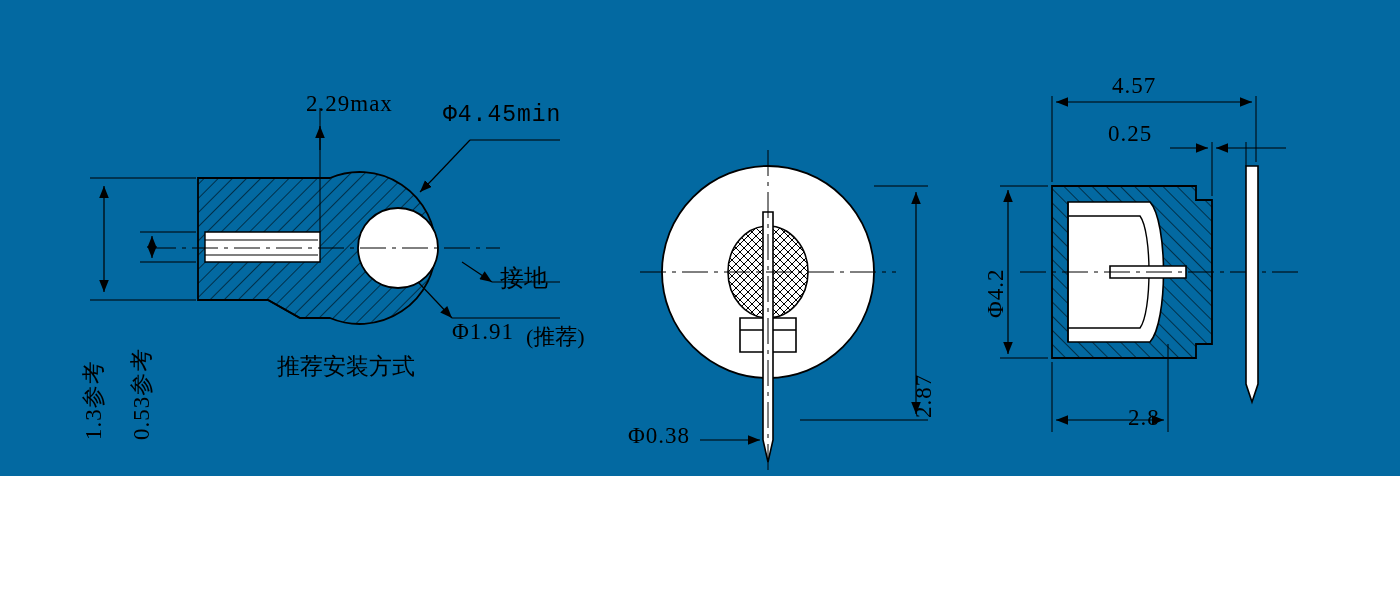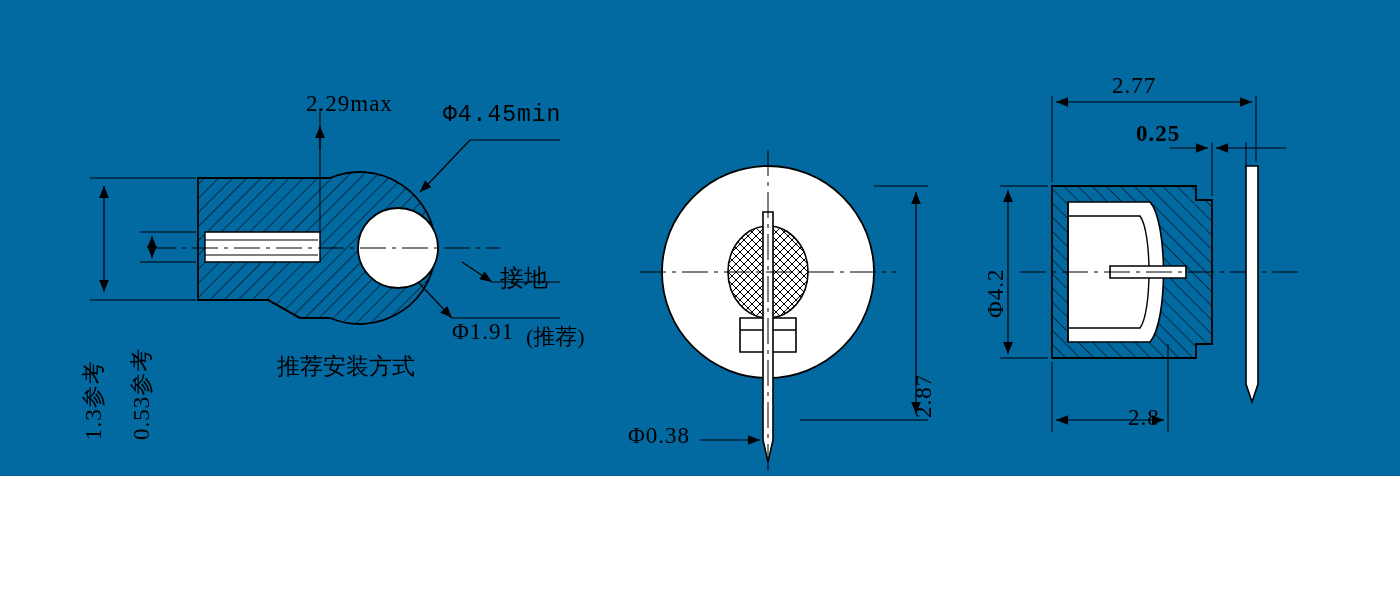--- a/index.html
+++ b/index.html
@@ -191,19 +191,19 @@
   <div class="lbl dim" style="left:452px; top:320px;">Φ1.91</div>
   <div class="lbl dim-small" style="left:526px; top:326px;">(推荐)</div>
   <div class="lbl cn-big" style="left:277px; top:355px;">推荐安装方式</div>
 
   <div class="lbl dim rot90" style="left:82px; top:440px;">1.3参考</div>
   <div class="lbl dim rot90" style="left:130px; top:440px;">0.53参考</div>
 
   <div class="lbl dim rot90" style="left:912px; top:418px;">2.87</div>
   <div class="lbl dim" style="left:628px; top:424px;">Φ0.38</div>
 
-  <div class="lbl dim" style="left:1112px; top:74px;">2.77</div>
-  <div class="lbl dim" style="left:1136px; top:122px;font-weight:bold;">0.25</div>
+  <div class="lbl dim" style="left:1112px; top:74px;">4.57</div>
+  <div class="lbl dim" style="left:1108px; top:122px;">0.25</div>
   <div class="lbl dim rot90" style="left:984px; top:318px;">Φ4.2</div>
   <div class="lbl dim" style="left:1128px; top:406px;">2.8</div>
 
 
 </div>
 
 </body></html>

